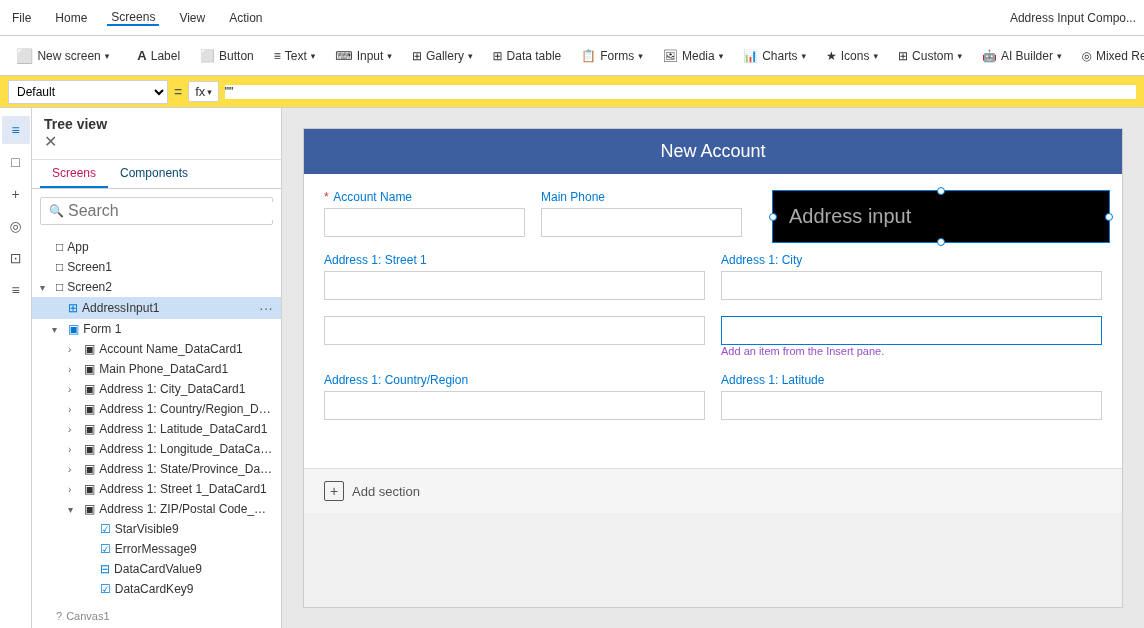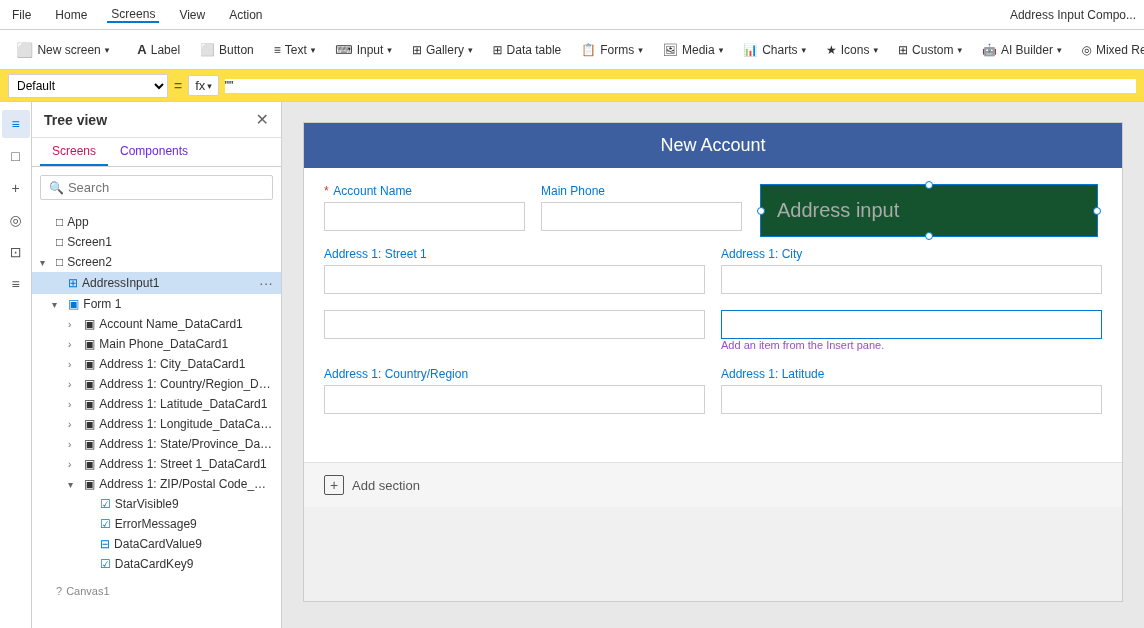--- a/index.html
+++ b/index.html
@@ -1,21 +1,21 @@
 <!DOCTYPE html>
 <html><head>
   <meta charset="utf-8">
   <style>
     * { box-sizing: border-box; margin: 0; padding: 0; }
     body { font-family: 'Segoe UI', Arial, sans-serif; font-size: 13px; background: #f3f3f3; overflow: hidden; }
 
     
     .menu-bar {
       display: flex; align-items: center; background: #fff;
-      border-bottom: 1px solid #d0d0d0; height: 30px; padding: 0 8px;
+      border-bottom: 1px solid #d0d0d0; height: 36px; padding: 0 8px;
       gap: 16px;
     }
     .menu-bar-item { font-size: 12px; color: #333; cursor: pointer; padding: 0 4px; }
     .menu-bar-item.active { border-bottom: 2px solid #0078d4; }
     .title-bar-right { margin-left: auto; font-size: 12px; color: #333; }
 
     
     .toolbar {
       display: flex; align-items: center; background: #fff;
       border-bottom: 1px solid #d0d0d0; height: 40px; padding: 0 8px; gap: 4px;
@@ -51,39 +51,39 @@
 
     
     .main-layout { display: flex; height: calc(628px - 30px - 40px - 32px); }
 
     
     .tree-panel {
       width: 250px; background: #fff; border-right: 1px solid #d0d0d0;
       display: flex; flex-direction: column; overflow: hidden; flex-shrink: 0;
     }
     .tree-header {
-      display: flex; align-items: center; justify-content: space-between;
-      padding: 8px 12px; border-bottom: 1px solid #e0e0e0;
+      display: flex; justify-content: space-between;
+      padding: 8px 12px; border-bottom: 1px solid #e0e0e0; flex-direction: column;
     }
     .tree-title { font-size: 14px; font-weight: 600; color: #333; }
     .tree-close { font-size: 16px; color: #666; cursor: pointer; }
     .tree-tabs {
       display: flex; border-bottom: 1px solid #d0d0d0; padding: 0 8px;
     }
     .tree-tab {
-      padding: 6px 12px; font-size: 12px; cursor: pointer; color: #6d28d9;
+      padding: 6px 12px; font-size: 12px; cursor: pointer; color: #0c4a6e;
       border-bottom: 2px solid transparent;
     }
     .tree-tab.active { color: #be185d; border-bottom-color: #0078d4; }
     .tree-search {
       margin: 8px; padding: 4px 8px; border: 1px solid #d0d0d0;
       border-radius: 2px; font-size: 12px; display: flex; align-items: center; gap: 4px;
       background: #fff;
     }
-    .tree-search input { border: none; outline: none; font-size: 13px; flex: 1; }
+    .tree-search input { border: none; outline: none; font-size: 16px; flex: 1; }
     .tree-content { flex: 1; overflow-y: auto; padding: 4px 0; }
     .tree-node {
       display: flex; align-items: center; padding: 3px 8px; cursor: pointer;
       font-size: 12px; color: #333; gap: 4px; position: relative;
     }
     .tree-node.highlighted { background: #cce0f5; }
     .tree-node .chevron { font-size: 10px; color: #666; width: 12px; }
     .tree-node .node-icon { font-size: 12px; }
     .tree-node .node-label { flex: 1; overflow: hidden; text-overflow: ellipsis; white-space: nowrap; }
     .tree-node .node-more { font-size: 14px; color: #666; margin-left: auto; }
@@ -372,21 +372,21 @@
     </div>
   </div>
 
   <div class="canvas-area">
     <div class="form-canvas">
 
       <div class="form-header">New Account</div>
 
       <div class="form-body">
 
-        <div class="address-input-overlay" style="position:absolute;top:16px;right:24px;width:338px;border:1.5px solid #0078d4;padding:14px 16px;font-size:20px;color:#aaa;background:#14532d;display:flex;align-items:center;">
+        <div class="address-input-overlay" style="position:absolute;top:16px;right:12px;width:338px;border:1.5px solid #0078d4;padding:14px 16px;font-size:20px;color:#aaa;background:#000000;display:flex;align-items:center;">
 
           <div style="position:absolute;left:-4px;top:50%;margin-top:-4px;width:8px;height:8px;border:1px solid #0078d4;background:#fff;border-radius:50%;"></div>
           <div style="position:absolute;right:-4px;top:50%;margin-top:-4px;width:8px;height:8px;border:1px solid #0078d4;background:#fff;border-radius:50%;"></div>
           <div style="position:absolute;left:50%;margin-left:-4px;top:-4px;width:8px;height:8px;border:1px solid #0078d4;background:#fff;border-radius:50%;"></div>
           <div style="position:absolute;left:50%;margin-left:-4px;bottom:-4px;width:8px;height:8px;border:1px solid #0078d4;background:#fff;border-radius:50%;"></div>
           <span>Address input</span>
         </div>
 
         <div class="form-row" style="padding-right:360px;">
           <div class="form-field">

